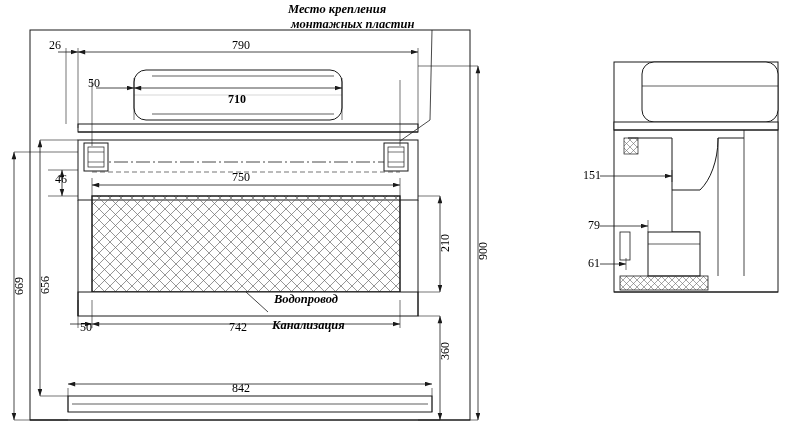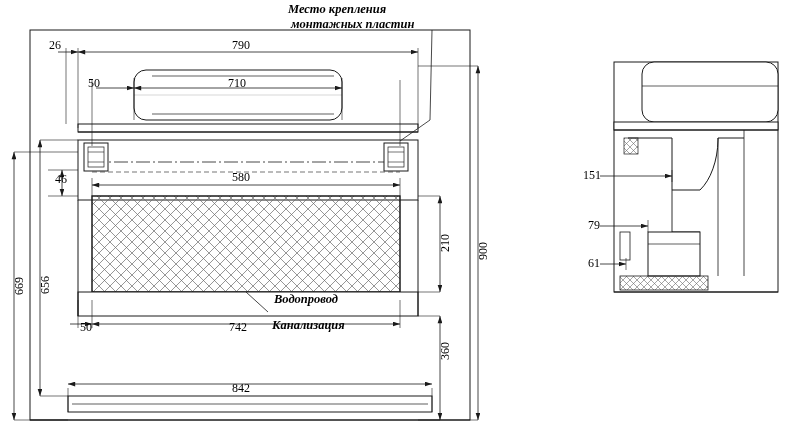--- a/index.html
+++ b/index.html
@@ -172,23 +172,23 @@
 
   <div class="lbl italic" style="left:288px;top:2px;">Место крепления</div>
   <div class="lbl italic" style="left:291px;top:17px;">монтажных пластин</div>
 
   <div class="lbl italic" style="left:274px;top:292px;">Водопровод</div>
   <div class="lbl italic" style="left:272px;top:318px;">Канализация</div>
 
   <div class="lbl" style="left:49px;top:38px;font-family:Liberation Serif, serif;">26</div>
   <div class="lbl" style="left:232px;top:38px;">790</div>
   <div class="lbl" style="left:88px;top:76px;">50</div>
-  <div class="lbl" style="left:228px;top:76px;">710</div>
+  <div class="lbl" style="left:228px;top:92px;font-weight:bold;">710</div>
   <div class="lbl" style="left:55px;top:172px;">46</div>
-  <div class="lbl" style="left:232px;top:170px;">580</div>
+  <div class="lbl" style="left:232px;top:170px;">750</div>
   <div class="lbl" style="left:80px;top:320px;">50</div>
   <div class="lbl" style="left:229px;top:320px;">742</div>
   <div class="lbl" style="left:232px;top:381px;text-align:right;">842</div>
 
   <div class="lbl vert" style="left:12px;top:295px;transform:rotate(-90deg);">669</div>
   <div class="lbl vert" style="left:38px;top:294px;transform:rotate(-90deg);">656</div>
   <div class="lbl vert" style="left:438px;top:252px;transform:rotate(-90deg);">210</div>
   <div class="lbl vert" style="left:438px;top:360px;transform:rotate(-90deg);">360</div>
   <div class="lbl vert" style="left:476px;top:260px;transform:rotate(-90deg);">900</div>
 

